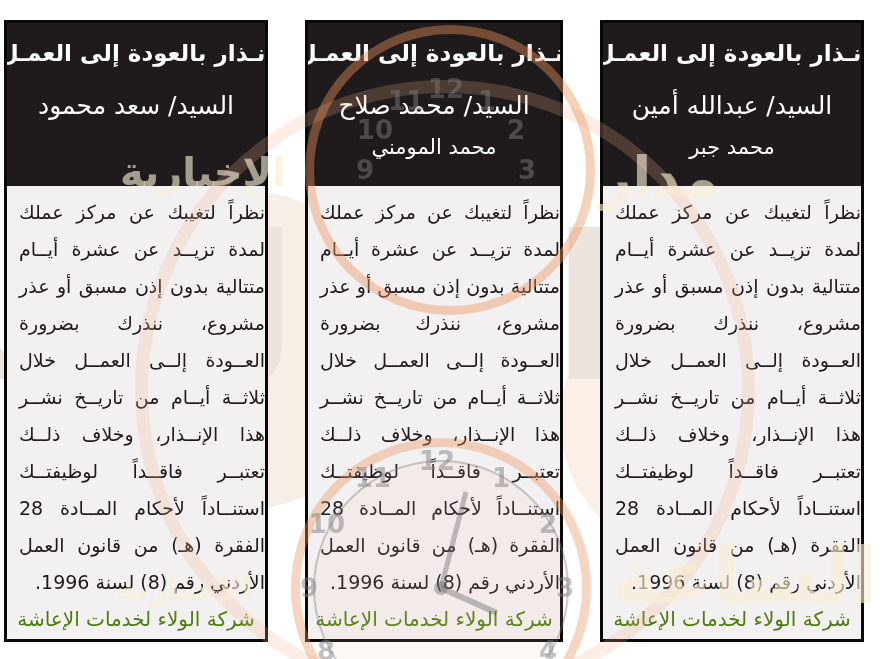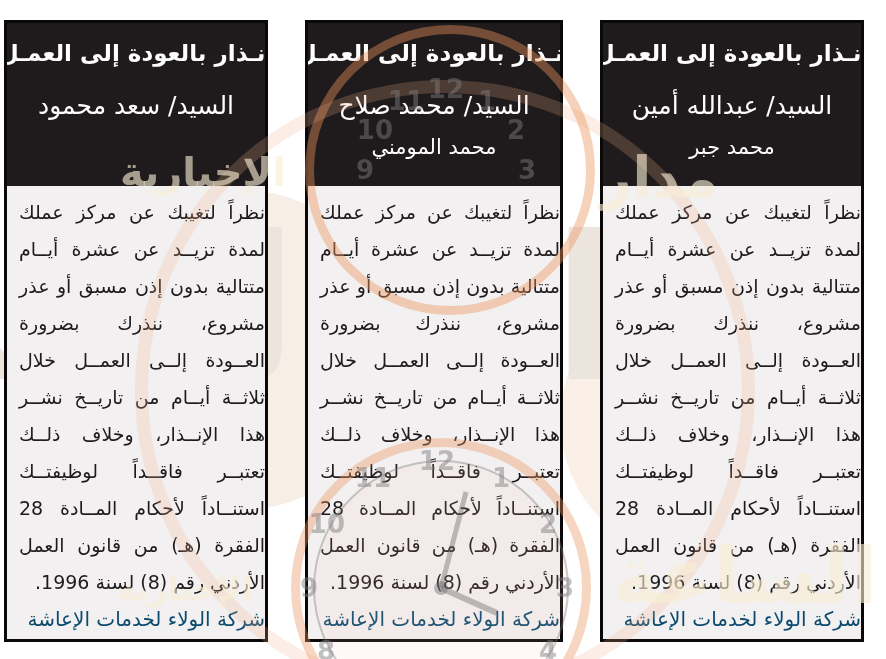--- a/index.html
+++ b/index.html
@@ -36,21 +36,21 @@
   .ad-name2{margin-top:15px;font-size:21px;white-space:nowrap;}
   .ad-body{
     position:relative;flex:1 1 auto;background:#f2f0f0;color:#1f1b1c;overflow:hidden;
   }
   .ad-text{
     margin:0;padding:8px 0 0 12px;
     font-size:19px;line-height:37px;text-align:justify;direction:rtl;
   }
   .ad-signature{
     position:absolute;left:0;right:0;bottom:8px;
-    font-size:20px;color:#0c4a6e;white-space:nowrap;
+    text-align:center;font-size:20px;color:#4d7c0f;white-space:nowrap;
   }
   
   .wm-layer{position:absolute;inset:0;z-index:2;pointer-events:none;}
   .wm-ring{position:absolute;border-radius:50%;box-sizing:border-box;}
   .wm-ring-a{left:305px;top:25px;width:290px;height:290px;border:9px solid rgba(235,148,92,0.42);}
   .wm-ring-b{left:291px;top:438px;width:300px;height:300px;border:9px solid rgba(235,148,92,0.38);}
   .wm-ring-b-inner{left:313px;top:460px;width:256px;height:256px;border:2px solid rgba(110,110,112,0.35);background:rgba(247,200,180,0.10);}
   .wm-ring-c{left:135px;top:80px;width:620px;height:620px;border:13px solid rgba(242,178,140,0.22);}
   .wm-num{
     position:absolute;width:28px;height:26px;line-height:26px;text-align:left;

